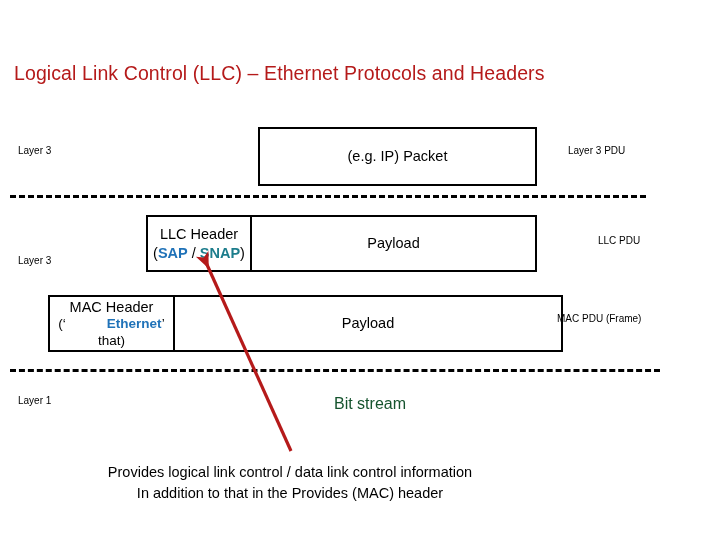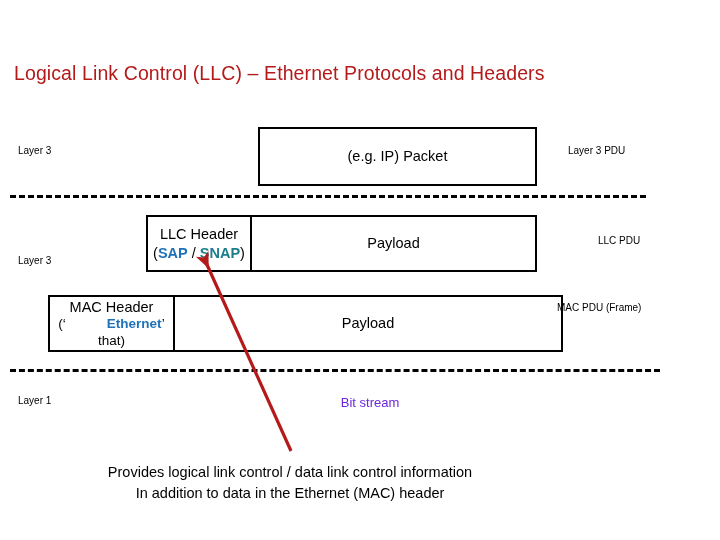--- a/index.html
+++ b/index.html
@@ -32,22 +32,22 @@
 
   
   .label {
     position: absolute;
     font-size: 10px;
     color: #000;
     white-space: nowrap;
   }
   .center-label {
     position: absolute;
-    font-size: 13px;
-    color: #6d28d9;
+    font-size: 16px;
+    color: #14532d;
     text-align: center;
     white-space: nowrap;
   }
 
   
   .divider {
     position: absolute;
     height: 0;
     border-top: 3px dashed #000000;
   }
@@ -137,35 +137,35 @@
   <div class="label" style="left:584px; top:235px;margin-left:14px;">LLC PDU</div>
 
   <div class="pdu-box" style="left:22px; top:295px; width:515px; height:57px;margin-left:26px;">
     <div class="cell header-cell" style="width:125px;">
       <span>MAC Header</span>
       <span class="thin"><span>(‘</span><span class="ethword">Ethernet</span><span>’ that)</span></span>
     </div>
     <div class="cell payload-cell">Payload</div>
   </div>
 
-  <div class="label" style="left:557px; top:302px;text-align:center;">MAC PDU (Frame)</div>
+  <div class="label" style="left:557px; top:313px;text-align:center;">MAC PDU (Frame)</div>
 
   <div class="divider" style="left:10px; top:369px; width:650px;"></div>
 
   <div class="label" style="left:18px; top:395px;">Layer 1</div>
 
   <div class="center-label" style="left:270px; top:395px; width:200px;">Bit stream</div>
 
   <svg id="arrow-svg" viewBox="0 0 720 540">
     <defs>
       <marker id="redhead" markerWidth="5" markerHeight="5" refX="3.6" refY="2.5" orient="auto" markerUnits="strokeWidth">
         <path d="M 0 2.5 L 5 0.35 L 3.8 2.5 L 5 4.65 Z" fill="#b51a1a"></path>
       </marker>
     </defs>
     <line x1="291" y1="451" x2="204" y2="258" stroke="#b51a1a" stroke-width="3.2" marker-end="url(#redhead)"></line>
   </svg>
 
   <div id="caption">
     <div>Provides logical link control / data link control information</div>
-    <div>In addition to data in the Ethernet (MAC) header</div>
+    <div>In addition to that in the Provides (MAC) header</div>
   </div>
 
 </div>
 
 </body></html>

